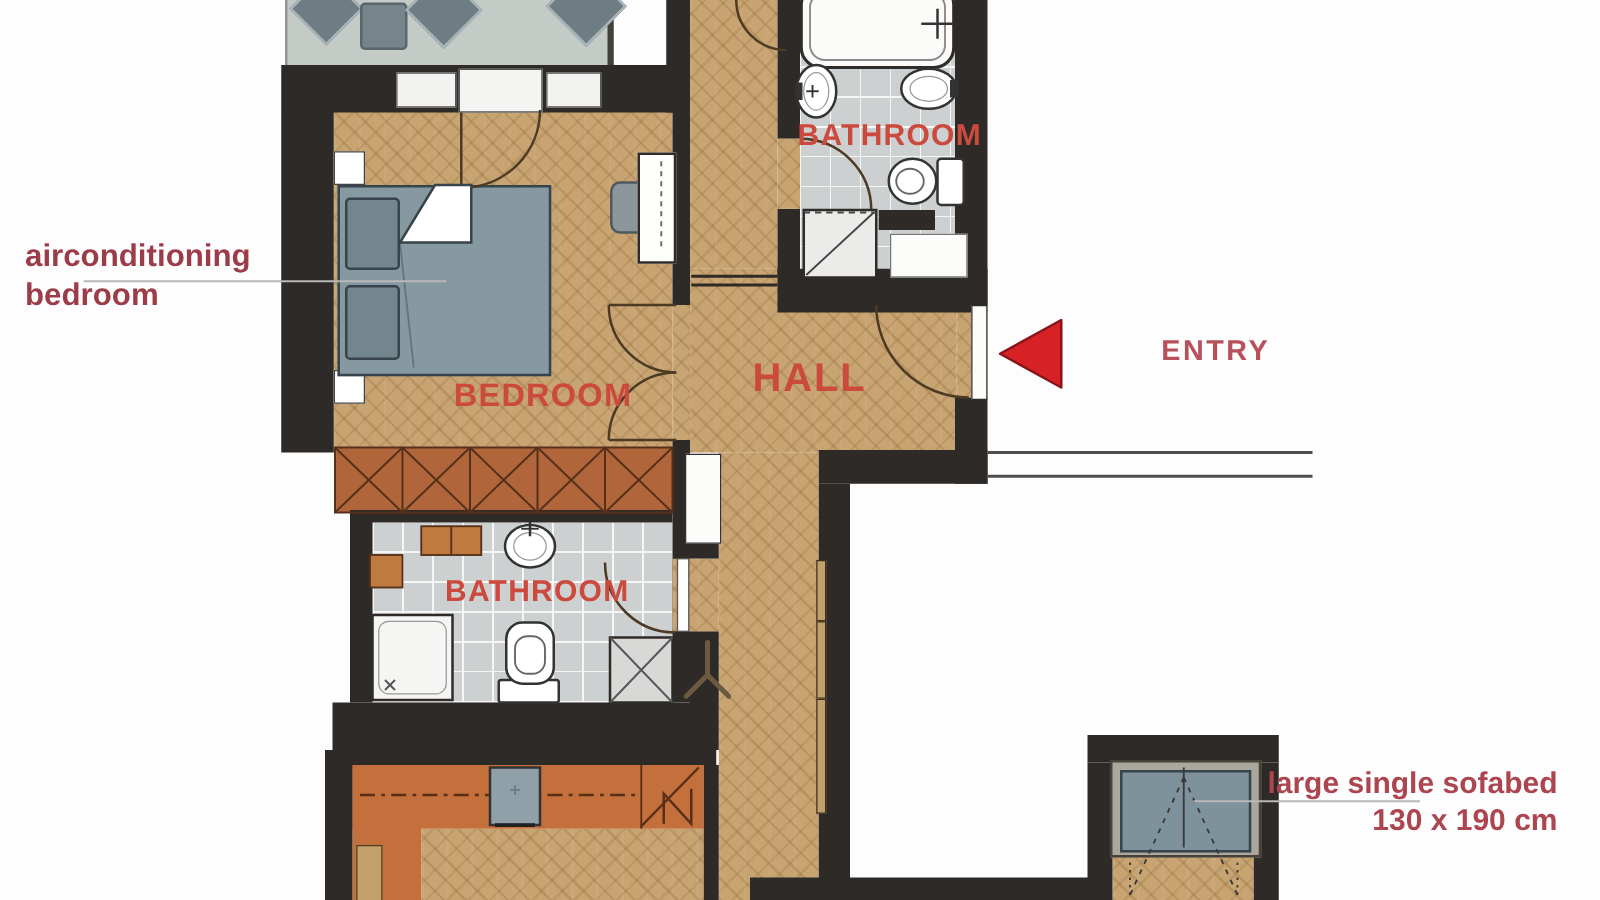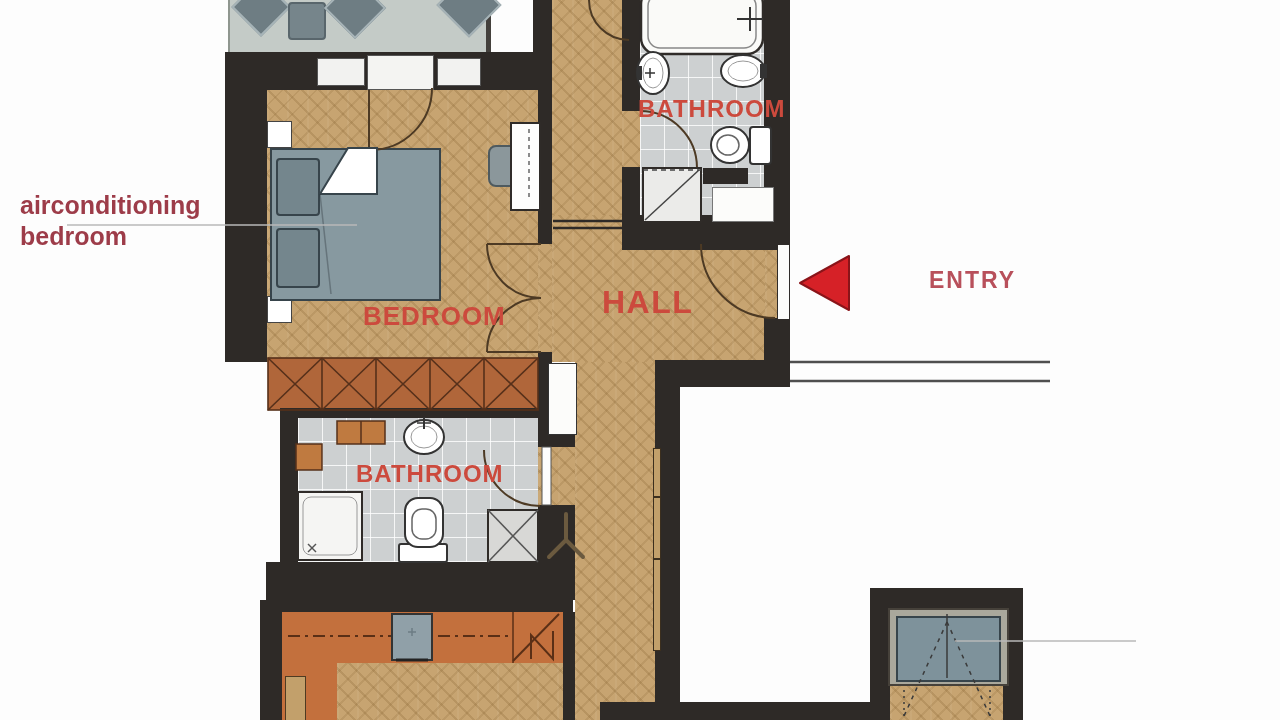--- a/index.html
+++ b/index.html
@@ -249,14 +249,18 @@
   <div class="label" style="left:638px;top:95px;font-size:24px;">BATHROOM</div>
   <div class="label" style="left:356px;top:460px;font-size:24px;">BATHROOM</div>
   <div class="label" style="left:602px;top:284px;font-size:32px;letter-spacing:1.5px;">HALL</div>
   <div class="label" style="left:895px;top:267px;font-size:23px;letter-spacing:2px;color:#b8505b;margin-left:34px;">ENTRY</div>
 
   <div class="note" style="left:20px;top:190px;font-size:25px;line-height:31px;">
     <div>airconditioning</div>
     <div>bedroom</div>
   </div>
 
+  <div class="note" style="left:1000px;top:612px;width:246px;text-align:right;font-size:24px;line-height:30px;color:#ad4550;">
+    <div>large single sofabed</div>
+    <div>130 x 190 cm</div>
+  </div>
 
 </div>
 
 </body></html>

